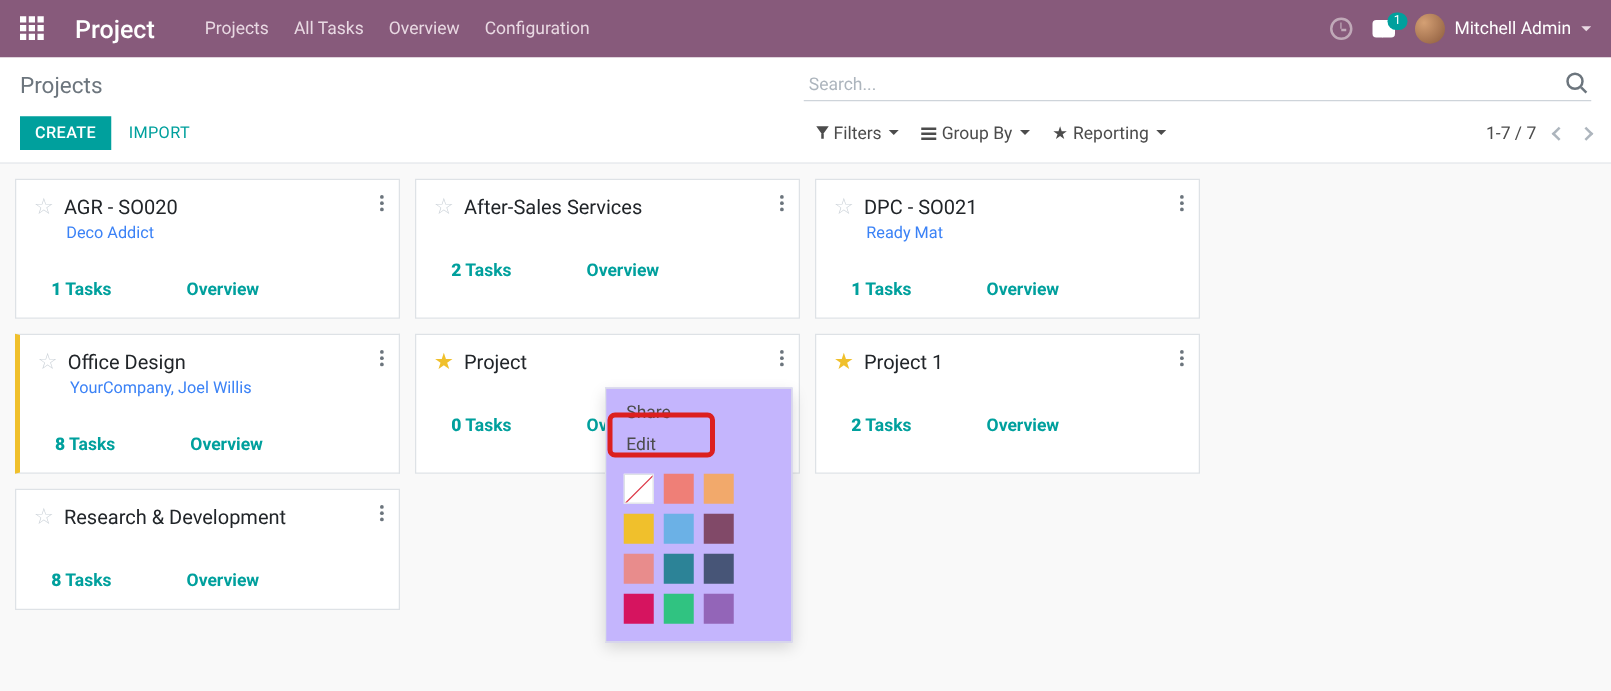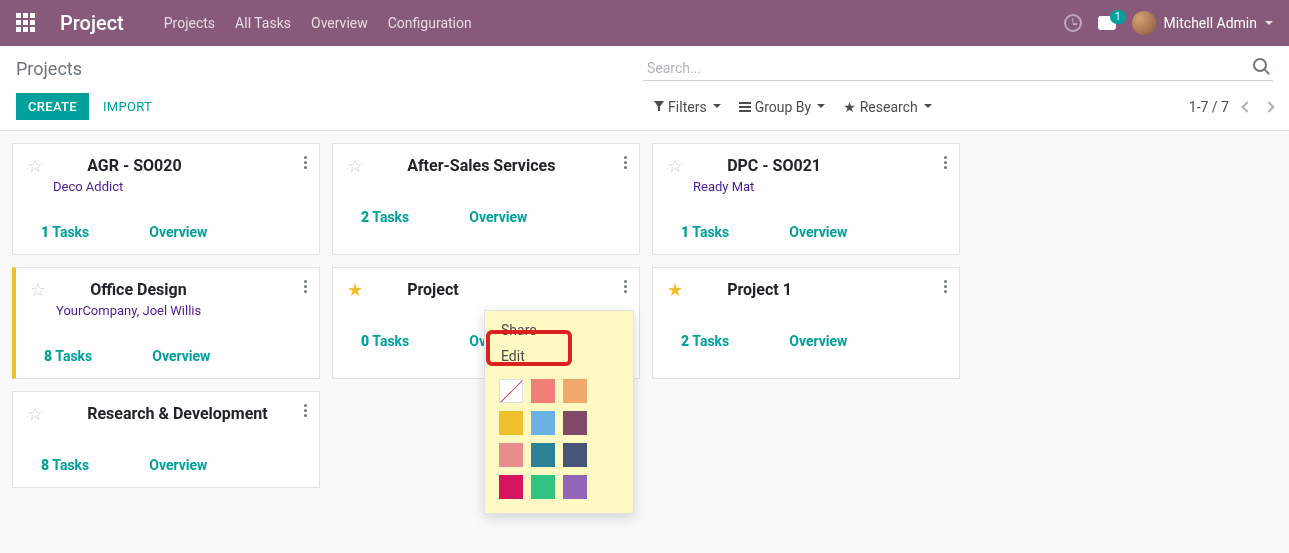--- a/index.html
+++ b/index.html
@@ -49,28 +49,28 @@
   .pager-arrow { width:8px; height:8px; border-top:2px solid #adb5bd; border-right:2px solid #adb5bd; cursor:pointer; }
   .pager-arrow.left { transform:rotate(-135deg); }
   .pager-arrow.right { transform:rotate(45deg); }
 
   .board { padding: 12px 12px; display:flex; flex-wrap:wrap; gap:12px; background:#f9f9f9; }
   .card { width:308px; background:#fff; border:1px solid #dee2e6; position:relative; }
   .card.yellow-edge { border-left:4px solid #f0c02c; }
   .card-head { padding:12px 14px 4px 14px; display:flex; align-items:flex-start; gap:8px; }
   .star { font-size:18px; color:#ced4da; cursor:pointer; line-height:1; margin-top:1px; }
   .star.fav { color:#f0c02c; }
-  .card-title { font-size:16px; font-weight:700; color:#212529;margin-left:36px; }
-  .card-subtitle { font-size:13px; color:#4c1d95; padding:0 14px 0 40px; }
+  .card-title { font-size:16px; font-weight:400; color:#212529; }
+  .card-subtitle { font-size:13px; color:#3b82f6; padding:0 14px 0 40px; }
   .card-menu { position:absolute; top:12px; right:12px; cursor:pointer; color:#6c757d; display:flex; flex-direction:column; gap:2px; align-items:center; }
   .card-menu span { width:3px; height:3px; background:#6c757d; border-radius:50%; }
   .card-foot { display:flex; gap:60px; padding:30px 14px 14px 28px; }
   .card-foot a { color:#00a09d; font-size:14px; font-weight:700; text-decoration:none; cursor:pointer; }
 
-  .dropdown-menu { position:absolute; top:310px; left:484px; width:150px; background:#fef9c3; border:1px solid #dee2e6; box-shadow:0 4px 12px rgba(0,0,0,0.15); z-index:10; padding:6px 0; }
+  .dropdown-menu { position:absolute; top:310px; left:484px; width:150px; background:#c4b5fd; border:1px solid #dee2e6; box-shadow:0 4px 12px rgba(0,0,0,0.15); z-index:10; padding:6px 0; }
   .dropdown-item { padding:5px 16px; font-size:14px; color:#4c4c4c; cursor:pointer; }
   .color-grid { padding:10px 14px 8px 14px; display:grid; grid-template-columns:repeat(3,24px); gap:8px; }
   .color-sw { width:24px; height:24px; cursor:pointer; }
   .sw-none { background:#fff; border:1px solid #dee2e6; position:relative; overflow:hidden; }
   .sw-none::after { content:""; position:absolute; width:140%; height:1px; background:#dc3545; top:50%; left:-20%; transform:rotate(-45deg); }
 
   .highlight-box { position:absolute; top:330px; left:486px; width:86px; height:36px; border:4px solid #dc1f1f; border-radius:6px; z-index:20; pointer-events:none; }
 </style>
 </head>
 <body>
@@ -130,21 +130,21 @@
         <div class="list-icon">
             <span></span>
             <span></span>
             <span></span>
           </div>
         <span>Group By</span>
         <div class="mini-caret"></div>
       </div>
       <div class="filter-btn">
         <span class="star-icon-sm">★</span>
-        <span>Research</span>
+        <span>Reporting</span>
         <div class="mini-caret"></div>
       </div>
     </div>
     <div class="pager">
       <span>1-7 / 7</span>
       <div class="pager-arrow left"></div>
       <div class="pager-arrow right"></div>
     </div>
   </div>
 </div>

